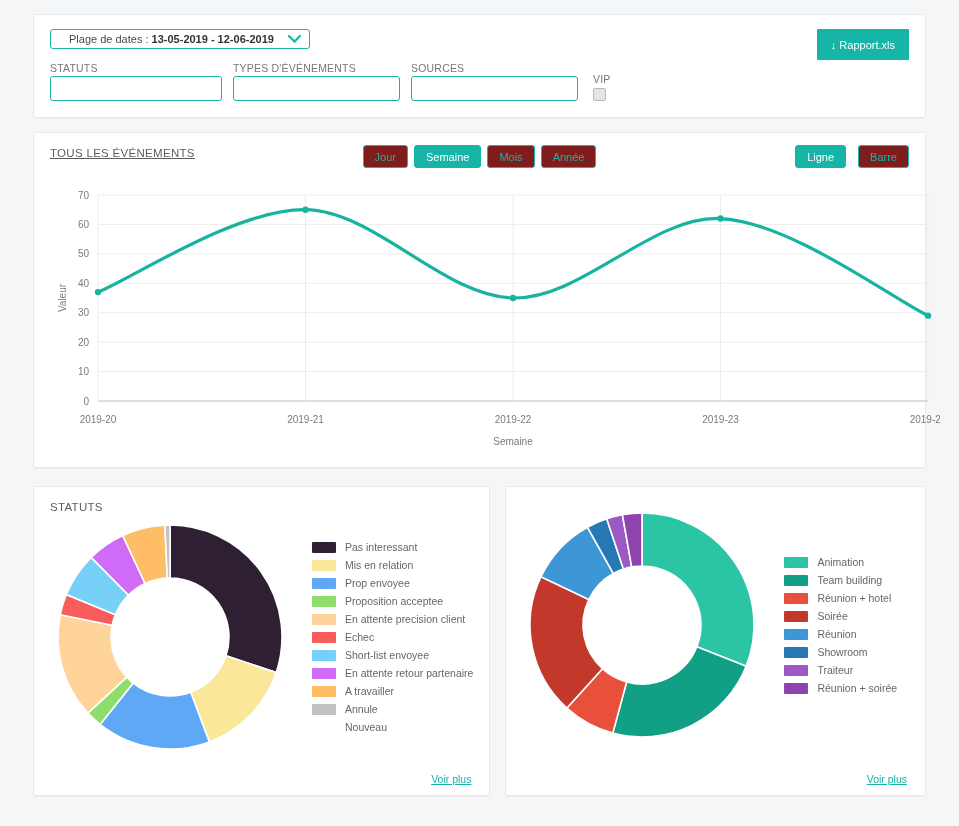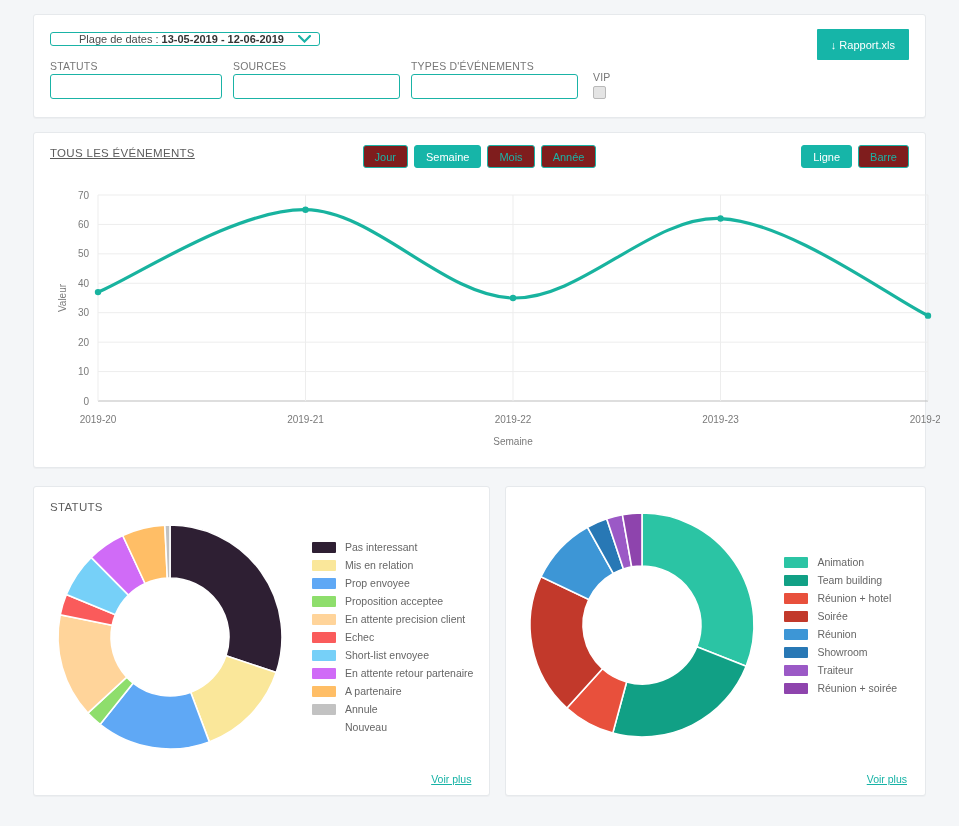--- a/index.html
+++ b/index.html
@@ -18,21 +18,21 @@
     border: 1px solid #e6e9ec;
     border-radius: 3px;
     box-shadow: 0 1px 1px rgba(0,0,0,0.03);
   }
 
   
   .filter-card { padding: 14px 16px 16px 16px; position: relative; height: 104px; }
   .daterange {
     display: inline-flex; align-items: center; justify-content: space-between;
     border: 1px solid #1ab3a6; border-radius: 3px;
-    height: 14px; padding: 0 8px 0 28px; min-width: 222px;
+    height: 20px; padding: 0 8px 0 18px; min-width: 222px;
     background: #fff; cursor: pointer;
   }
   .daterange .dr-text { font-size: 11px; color: #4a4a4a; white-space: nowrap; }
   .daterange .dr-text b { font-weight: bold; color: #333; }
   .chev {
     width: 13px; height: 8px; margin-left: 14px;
     display:inline-block;
   }
   .chev svg { display:block; }
 
@@ -74,21 +74,21 @@
     font-size: 11.5px; color: #5d5d5d; letter-spacing: .3px; text-transform: uppercase;
   }
   .seg-group { position: absolute; left: 0; right: 0; top: 12px; display: flex; justify-content: center; gap: 6px; pointer-events: none;}
   .seg-group > * { pointer-events: auto; }
   .seg-btn {
     border: 1px solid #1ab3a6; background: #7f1d1d; color: #1ab3a6;
     font-size: 11px; border-radius: 3px; height: 23px; padding: 0 11px;
     cursor: pointer; font-family: "Liberation Sans", sans-serif;
   }
   .seg-btn.active { background: #16b5a8; color: #fff; border-color: #16b5a8; }
-  .type-group { position: absolute; right: 16px; top: 12px; display: flex; gap: 6px; }
+  .type-group { position: absolute; right: 16px; top: 12px; display: flex; gap: 12px; }
 
   .linechart-wrap { position: relative; margin-top: 22px; height: 265px; }
 
   
   .donut-row { display: flex; gap: 15px; margin-top: 18px; }
   .donut-card { flex: 1; padding: 14px 16px 12px 16px; height: 310px; position: relative; }
   .donut-body { display: flex; align-items: center; margin-top: 4px; }
   .donut-svg-wrap { width: 252px; height: 240px; flex: none; }
   .legend { margin-left: 10px; font-size: 10.5px; }
   .legend-item { display: flex; align-items: center; height: 18px; }
@@ -118,26 +118,26 @@
       </span>
     </div>
 
     <button class="report-btn">↓ Rapport.xls</button>
 
     <div class="filters-row">
       <div class="filter-field f-statuts">
         <span class="filter-label">STATUTS</span>
         <input class="filter-input" type="text" placeholder="" style="">
       </div>
+      <div class="filter-field f-types">
+        <span class="filter-label">TYPES D'ÉVÉNEMENTS</span>
+        <input class="filter-input" type="text" placeholder="" style="">
+      </div>
       <div class="filter-field f-sources">
         <span class="filter-label">SOURCES</span>
-        <input class="filter-input" type="text" placeholder="" style="">
-      </div>
-      <div class="filter-field f-types">
-        <span class="filter-label">TYPES D'ÉVÉNEMENTS</span>
         <input class="filter-input" type="text" placeholder="" style="">
       </div>
       <div class="filter-field vip-box">
         <span class="filter-label">VIP</span>
         <span class="vip-check"></span>
       </div>
     </div>
   </div>
 
   <div class="card chart-card">
@@ -242,21 +242,21 @@
             <div class="legend-item">
               <span class="legend-swatch" style="background: rgb(118, 208, 248);"></span>
               <span class="legend-label">Short-list envoyee</span>
             </div>
             <div class="legend-item">
               <span class="legend-swatch" style="background: rgb(208, 107, 247);"></span>
               <span class="legend-label">En attente retour partenaire</span>
             </div>
             <div class="legend-item">
               <span class="legend-swatch" style="background: rgb(255, 190, 102);"></span>
-              <span class="legend-label">A partenaire</span>
+              <span class="legend-label">A travailler</span>
             </div>
             <div class="legend-item">
               <span class="legend-swatch" style="background: rgb(194, 194, 194);"></span>
               <span class="legend-label">Annule</span>
             </div>
             <div class="legend-item">
               <span class="legend-swatch" style="background: rgb(255, 255, 255);"></span>
               <span class="legend-label">Nouveau</span>
             </div>
           </div>

